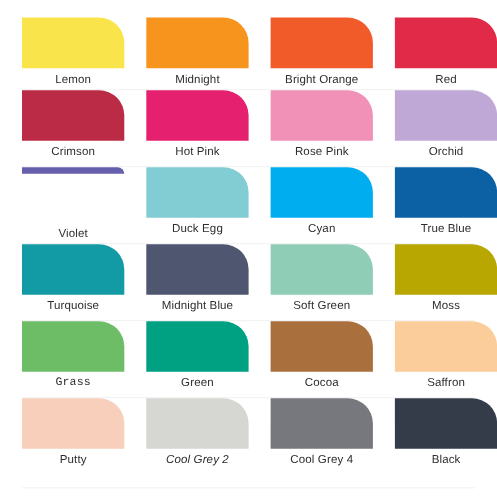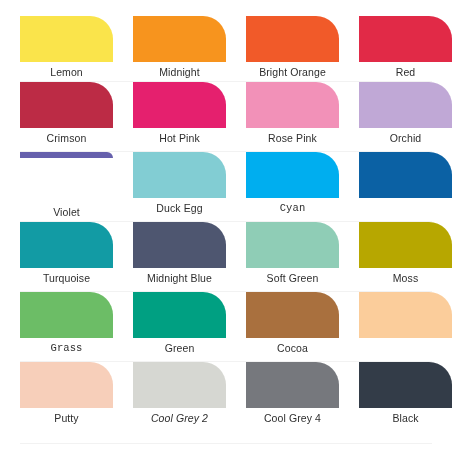--- a/index.html
+++ b/index.html
@@ -124,24 +124,25 @@
       <div class="swatch-cell">
         <div class="swatch-chip" style="background: rgb(102, 96, 172);"></div>
         <div class="swatch-label" style="color: rgb(46, 46, 46); margin-top: 44px;">Violet</div>
       </div>
       <div class="swatch-cell">
         <div class="swatch-chip" style="background: rgb(130, 205, 211);"></div>
         <div class="swatch-label" style="color: rgb(46, 46, 46);">Duck Egg</div>
       </div>
       <div class="swatch-cell">
         <div class="swatch-chip" style="background: rgb(0, 174, 239);"></div>
-        <div class="swatch-label" style="color: rgb(46, 46, 46); font-family: Liberation Mono, monospace;">Cyan</div>
+        <div class="swatch-label" style="color: rgb(46, 46, 46);">Cyan</div>
       </div>
       <div class="swatch-cell">
         <div class="swatch-chip" style="background: rgb(11, 97, 164);"></div>
+        <div class="swatch-label" style="color: rgb(46, 46, 46);">True Blue</div>
       </div>
     </div>
     <div class="swatch-row">
       <div class="swatch-cell">
         <div class="swatch-chip" style="background: rgb(18, 155, 164);"></div>
         <div class="swatch-label" style="color: rgb(46, 46, 46);">Turquoise</div>
       </div>
       <div class="swatch-cell">
         <div class="swatch-chip" style="background: rgb(78, 86, 112);"></div>
         <div class="swatch-label" style="color: rgb(46, 46, 46);">Midnight Blue</div>
@@ -163,20 +164,21 @@
       <div class="swatch-cell">
         <div class="swatch-chip" style="background: rgb(0, 160, 130);"></div>
         <div class="swatch-label" style="color: rgb(46, 46, 46);">Green</div>
       </div>
       <div class="swatch-cell">
         <div class="swatch-chip" style="background: rgb(169, 112, 62);"></div>
         <div class="swatch-label" style="color: rgb(46, 46, 46);">Cocoa</div>
       </div>
       <div class="swatch-cell">
         <div class="swatch-chip" style="background: rgb(251, 205, 155);"></div>
+        <div class="swatch-label" style="color: rgb(46, 46, 46);">Saffron</div>
       </div>
     </div>
     <div class="swatch-row last-row">
       <div class="swatch-cell">
         <div class="swatch-chip" style="background: rgb(247, 207, 186);"></div>
         <div class="swatch-label" style="color: rgb(46, 46, 46);">Putty</div>
       </div>
       <div class="swatch-cell">
         <div class="swatch-chip" style="background: rgb(214, 215, 210);"></div>
         <div class="swatch-label" style="color: rgb(46, 46, 46); font-style: italic;">Cool Grey 2</div>

